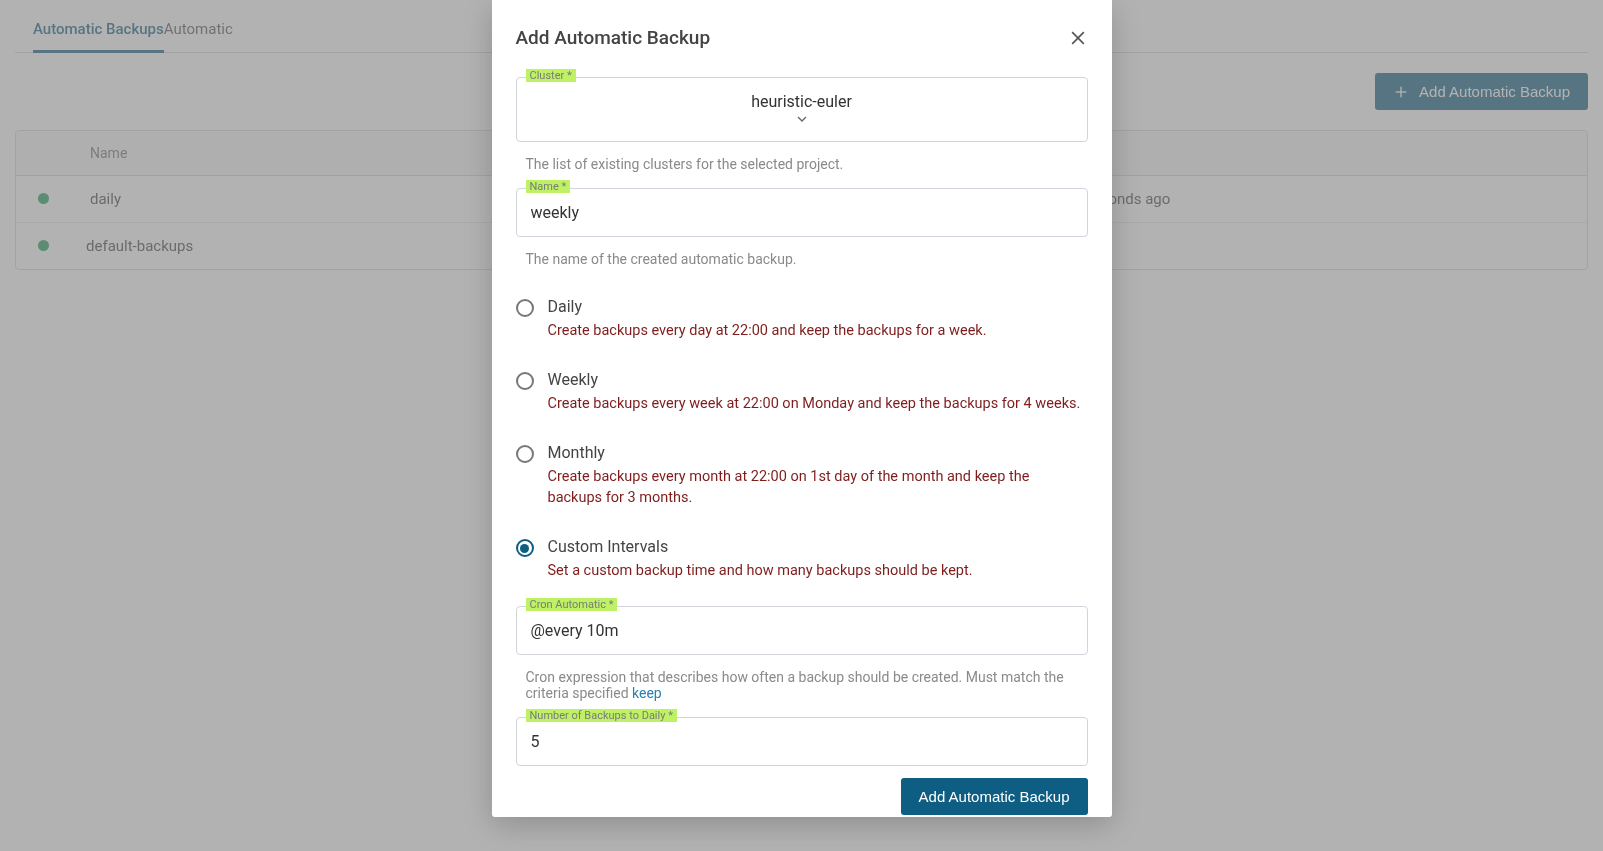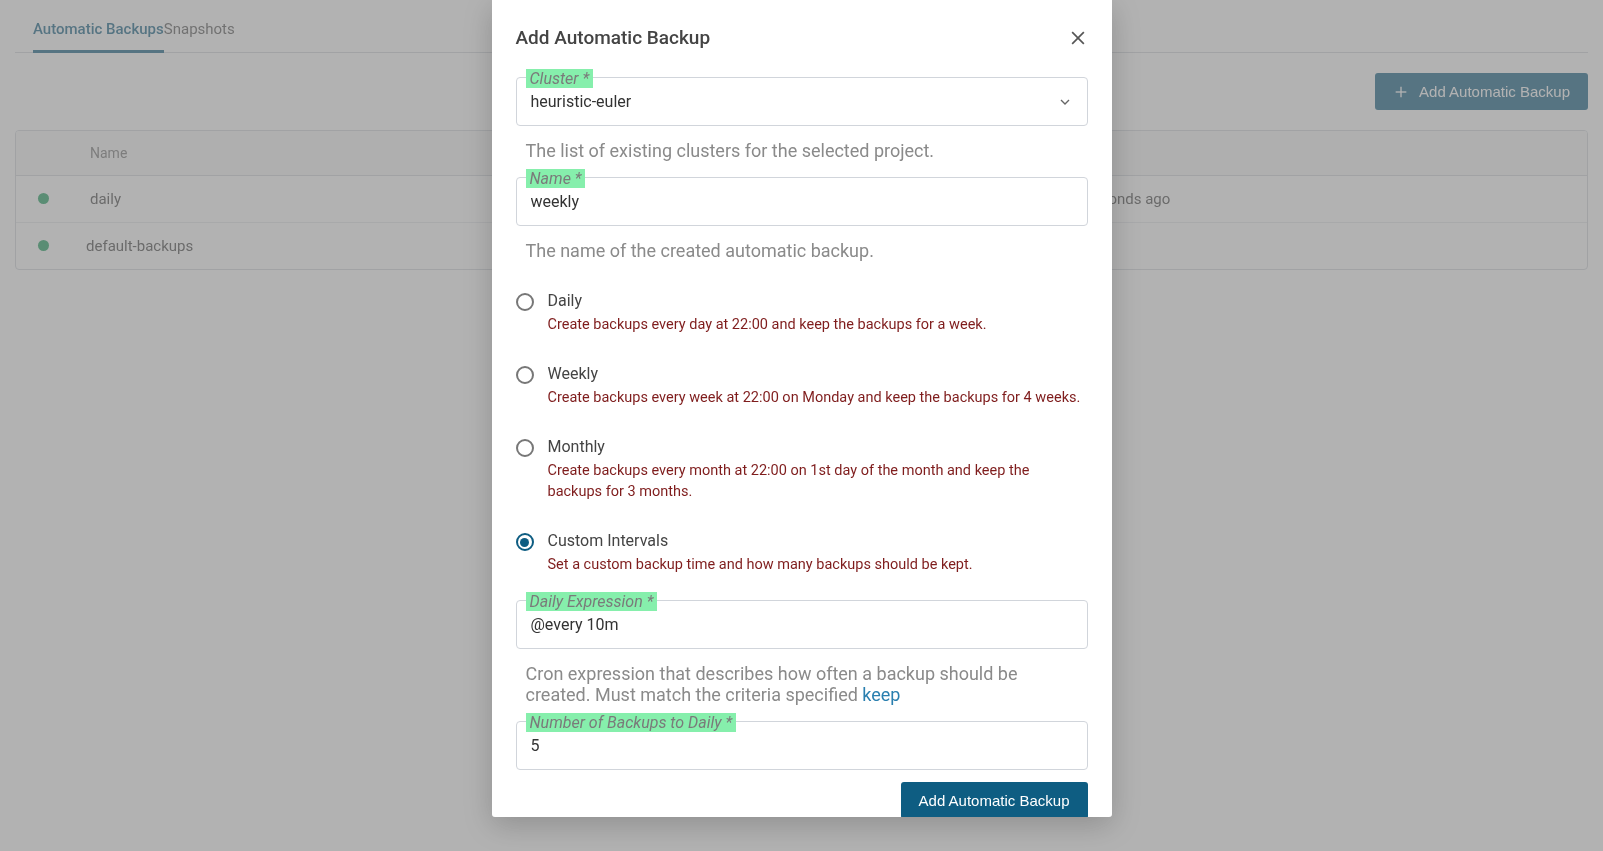--- a/index.html
+++ b/index.html
@@ -126,49 +126,49 @@
   }
   
   .field {
     position: relative;
     margin-bottom: 8px;
   }
   .field-label {
     position: absolute;
     top: -8px;
     left: 10px;
-    background: #86efac;
+    background: #bef264;
     padding: 0 4px;
-    font-size: 16px;
+    font-size: 11px;
     color: #7a7a7a;
-    font-style: italic;
   }
   .field-box {
     width: 100%;
     border: 1px solid #d1d5db;
     border-radius: 4px;
     padding: 14px 14px;
     font-size: 16px;
     color: #333;
     background: #fff;
     display: flex;
     justify-content: space-between;
     align-items: center;
     cursor: pointer;
+    flex-direction: column;
   }
   input.field-box {
     font-family: inherit;
     outline: none;
     cursor: text;
   }
   .chevron {
     width: 16px; height: 16px; color: #666;
   }
   .helper {
-    font-size: 18px;
+    font-size: 14px;
     color: #8a8a8a;
     padding: 6px 10px 16px 10px;
   }
   .helper a { color: #2a7faf; text-decoration: none; }
   
   .radios { margin: 4px 0 6px 0; }
   .radio-row {
     display: flex;
     gap: 14px;
     padding: 10px 0 18px 0;
@@ -208,21 +208,21 @@
     margin-top: 12px;
   }
 </style>
 </head>
 <body>
 
 <div class="page">
 
   <div class="tabs">
     <div class="tab active">Automatic Backups</div>
-    <div class="tab">Snapshots</div>
+    <div class="tab">Automatic</div>
   </div>
 
   <div class="toolbar">
     <button class="btn-primary">
       <svg class="plus-icon" viewBox="0 0 24 24" fill="none" stroke="currentColor" stroke-width="2">
           <line x1="12" y1="4" x2="12" y2="20"></line>
           <line x1="4" y1="12" x2="20" y2="12"></line>
         </svg>
       <span>Add Automatic Backup</span>
     </button>
@@ -301,21 +301,21 @@
       <div class="radio-row">
         <span class="radio selected"></span>
         <div>
           <div class="radio-title">Custom Intervals</div>
           <div class="radio-desc">Set a custom backup time and how many backups should be kept.</div>
         </div>
       </div>
     </div>
 
     <div class="field">
-      <div class="field-label">Daily Expression *</div>
+      <div class="field-label">Cron Automatic *</div>
       <input class="field-box" value="@every 10m" style="">
     </div>
     <div class="helper">
       <span>Cron expression that describes how often a backup should be created. Must match the criteria specified </span>
       <a href="#">keep</a>
     </div>
 
     <div class="field">
       <div class="field-label">Number of Backups to Daily *</div>
       <input class="field-box" value="5" style="">

